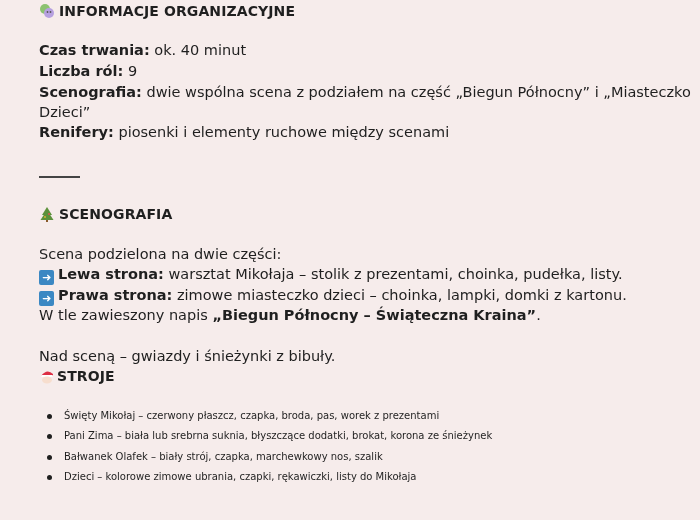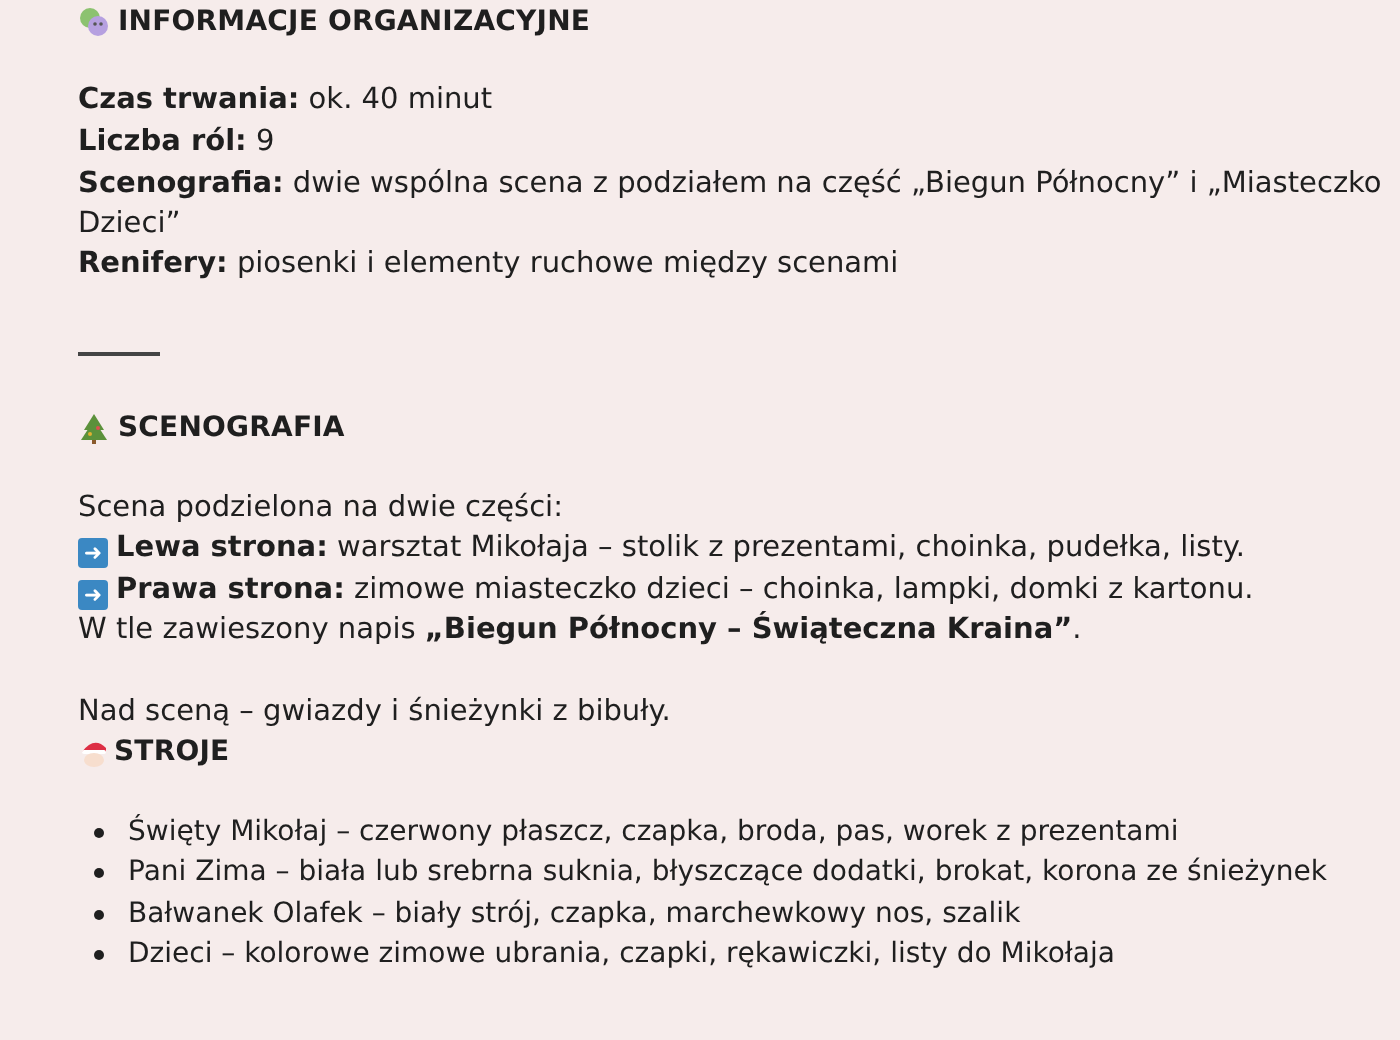--- a/index.html
+++ b/index.html
@@ -11,21 +11,21 @@
       position:relative;
     }
     .page { position:absolute; left:39px; top:0; right:20px; }
     .h { position:absolute; left:0; font-weight:bold; font-size:14px; letter-spacing:0.1px; white-space:nowrap; display:flex; align-items:center; }
     .ico { display:inline-block; width:16px; height:16px; margin-right:4px; }
     .line { position:absolute; left:0; font-size:14.5px; white-space:nowrap; }
     b { font-weight:bold; }
     .hr { position:absolute; left:0; top:176px; width:41px; height:2px; background:#444; }
     .arrow { display:inline-block; width:15px; height:15px; background:#3b88c3; border-radius:2px; color:#fff; font-size:11px; line-height:15px; text-align:center; vertical-align:-2px; margin-right:4px; font-weight:bold; }
     ul { position:absolute; left:0; top:406px; margin:0; padding:0; list-style:none; }
-    li { position:relative; padding-left:25px; font-size:14px; height:20.3px; line-height:20.3px; white-space:nowrap; }
+    li { position:relative; padding-left:25px; font-size:10px; height:20.3px; line-height:20.3px; white-space:nowrap; }
     li::before { content:""; position:absolute; left:8px; top:8px; width:5px; height:5px; border-radius:50%; background:#1f1f1f; }
   </style>
 </head>
 <body>
 
 <div class="page">
 
   <div class="h" style="top:3px;">
     <svg class="ico" viewBox="0 0 16 16">
       <ellipse cx="6" cy="6" rx="5" ry="5" fill="#8cc270"></ellipse>

